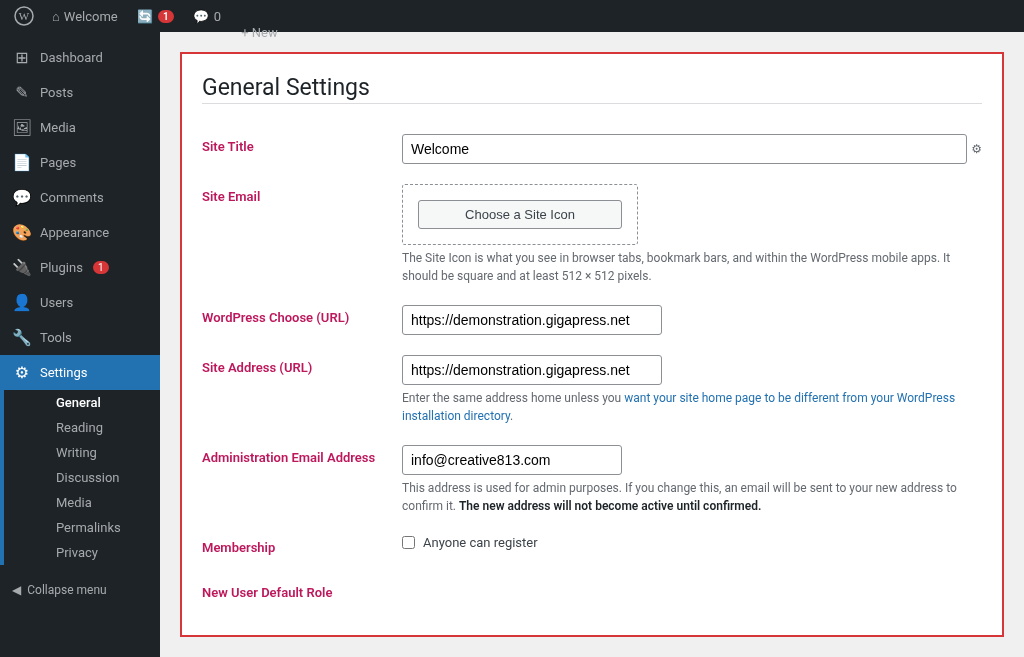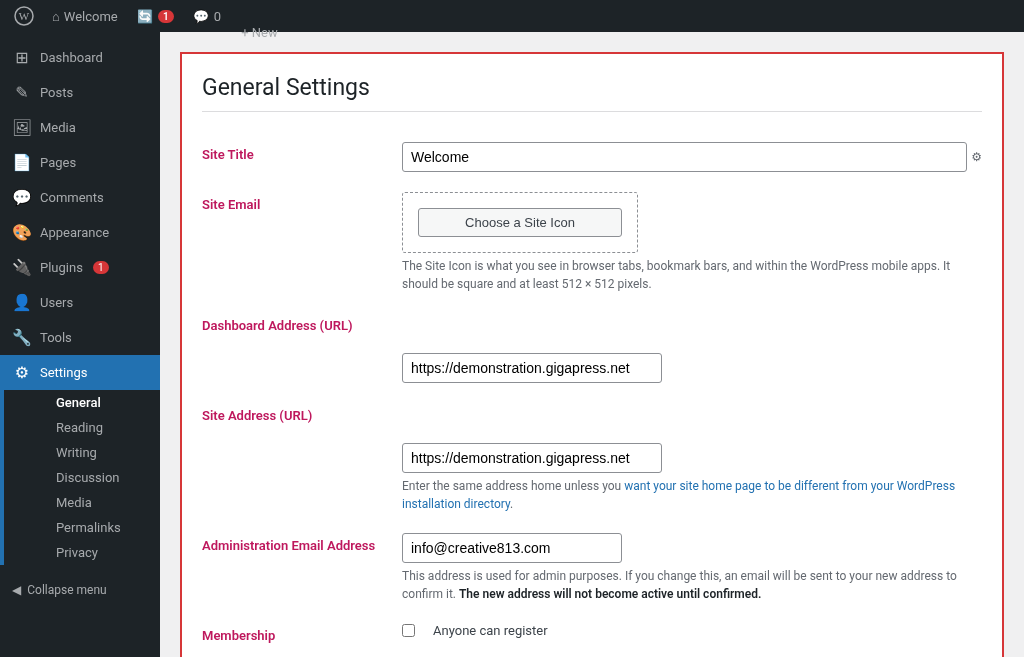--- a/index.html
+++ b/index.html
@@ -104,21 +104,21 @@
       background: #fff;
       border: 2px solid #d63638;
       padding: 20px;
       max-width: 900px;
     }
     h1.page-title {
       font-size: 23px;
       font-weight: 400;
       color: #1d2327;
       margin-bottom: 20px;
-      padding-bottom: 10px;
+      padding-bottom: 2px;
       border-bottom: 1px solid #dcdcde;
     }
 
     
     .form-table {
       width: 100%;
       border-collapse: collapse;
     }
     .form-table tr {
       border-bottom: none;
@@ -171,27 +171,26 @@
     }
     .site-icon-box {
       border: 1px dashed #8c8f94;
       padding: 15px;
       display: inline-block;
       border-radius: 3px;
     }
     .checkbox-row {
       display: flex;
       align-items: center;
-      gap: 18px;
+      gap: 8px;
     }
 
     
     .url-input {
       width: 260px !important;
-      margin-top: 40px;
     }
     .email-input {
       width: 220px !important;
     }
 
     
     .site-title-wrapper { display: flex; align-items: center; gap: 4px; }
     .site-title-wrapper input { flex: 1; }
     .settings-icon { color: #646970; font-size: 12px; }
 
@@ -323,21 +322,21 @@
             <div class="site-icon-box">
               <button class="site-icon-btn">
                 <span>Choose a Site Icon</span>
               </button>
             </div>
             <p class="description">The Site Icon is what you see in browser tabs, bookmark bars, and within the WordPress mobile apps. It should be square and at least 512 × 512 pixels.</p>
           </td>
         </tr>
 
         <tr>
-          <th>Dashboard Address (URL)</th>
+          <th>WordPress Choose (URL)</th>
           <td>
             <input type="url" class="url-input" value="https://demonstration.gigapress.net" style="">
           </td>
         </tr>
 
         <tr>
           <th>Site Address (URL)</th>
           <td>
             <input type="url" class="url-input" value="https://demonstration.gigapress.net" style="">
             <p class="description">

